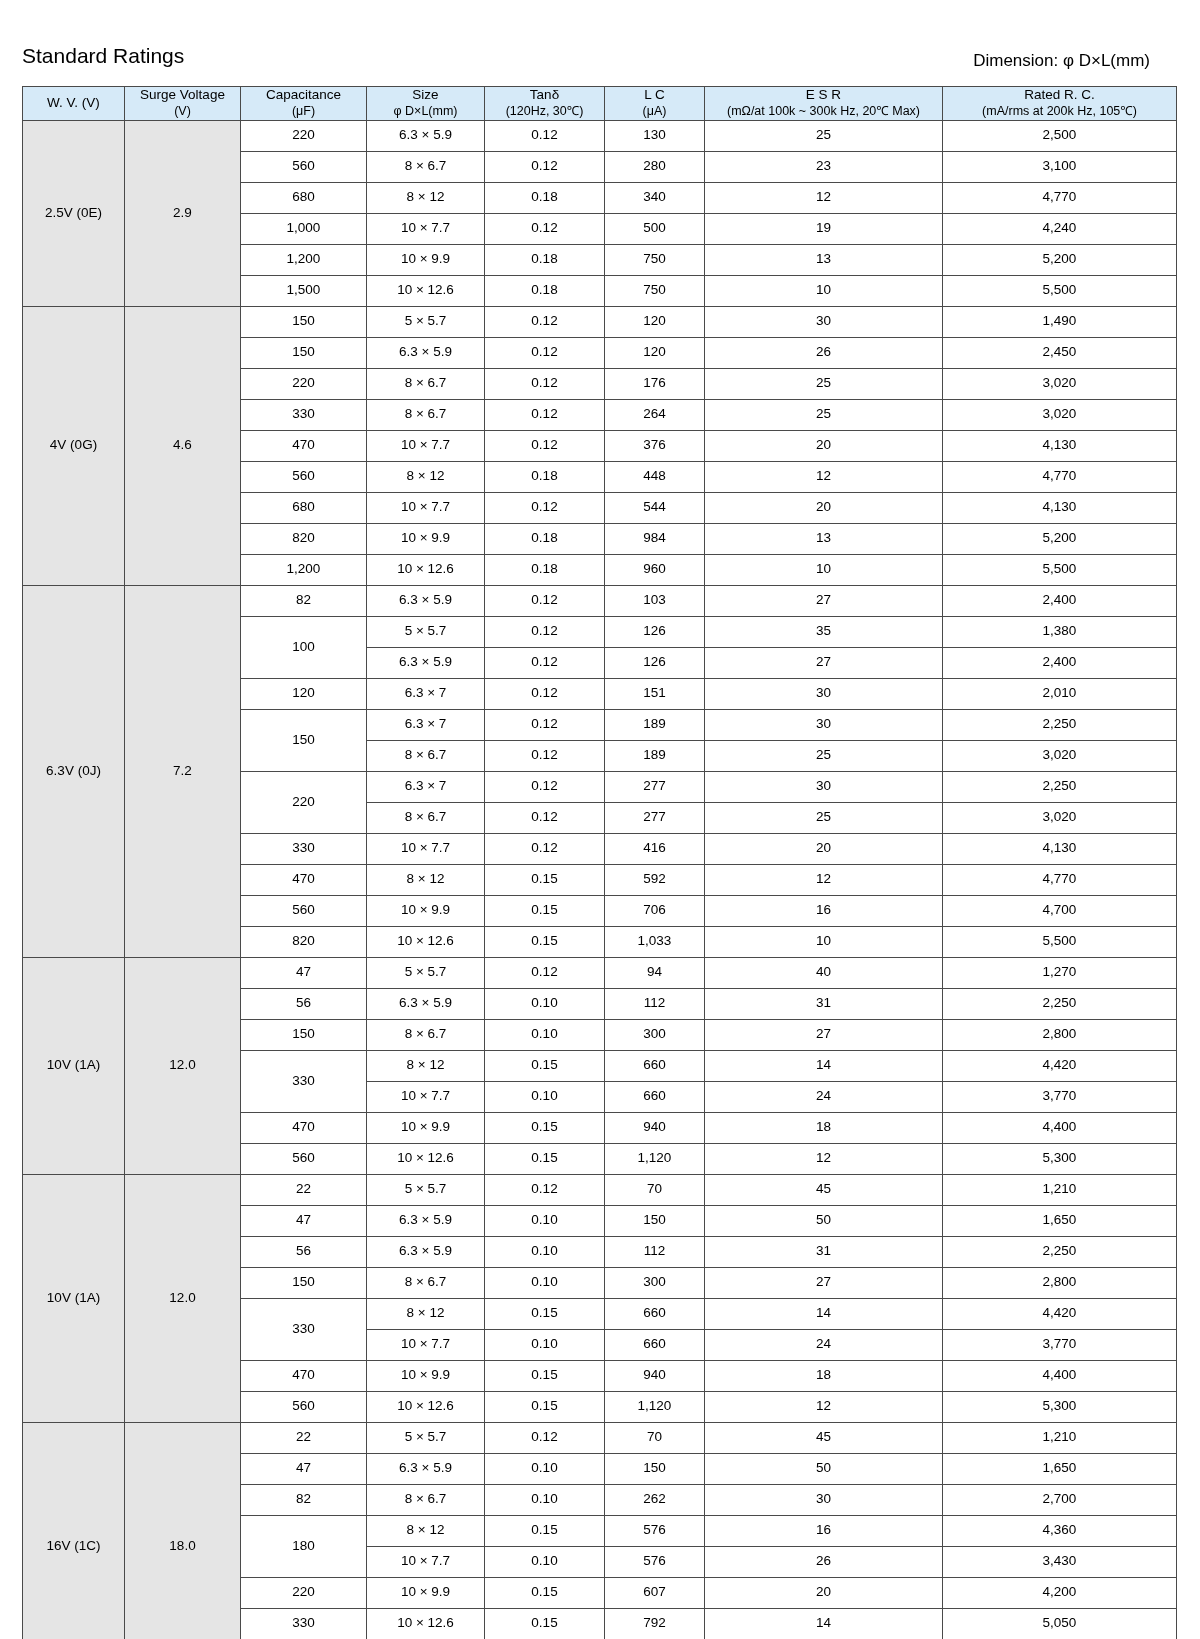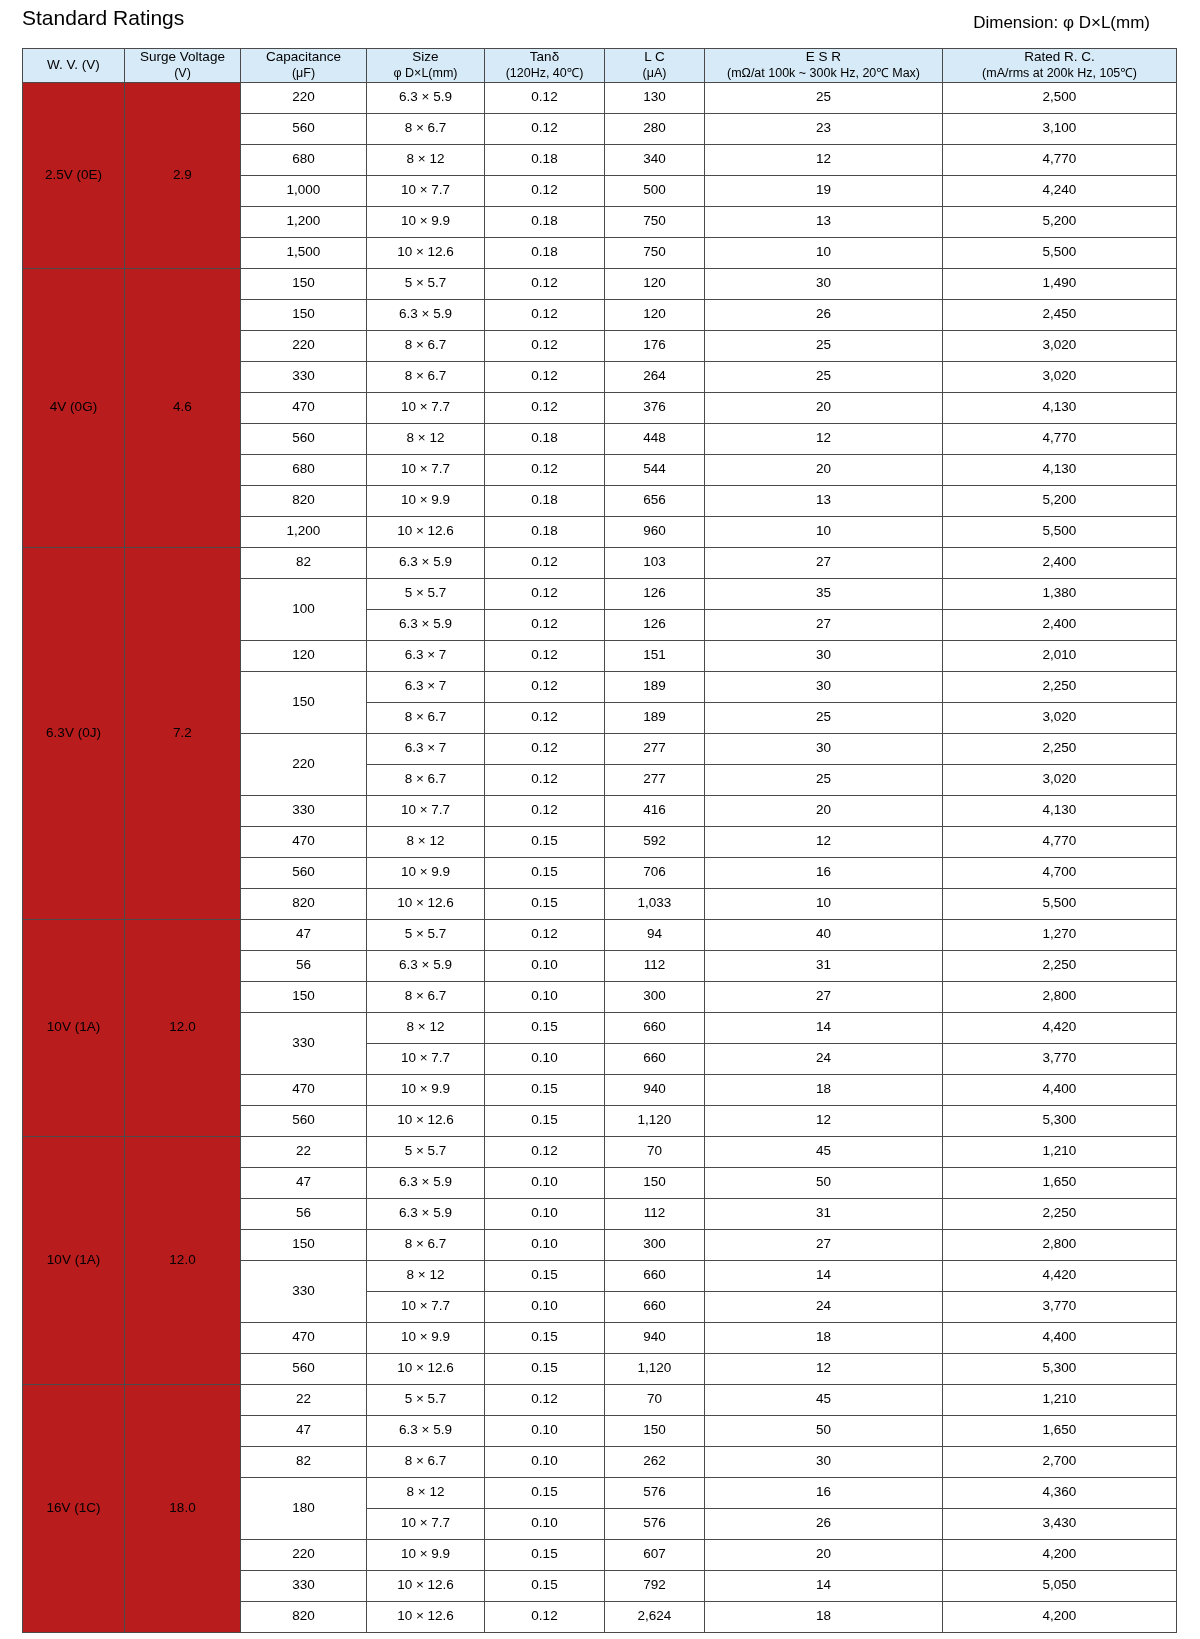--- a/index.html
+++ b/index.html
@@ -17,20 +17,21 @@
     width: 1200px;
     box-sizing: border-box;
     padding: 10px 22px 18px 22px;
     position: relative;
   }
   .top-notes {
     text-align: right;
     font-size: 17px;
     line-height: 1.55;
     padding-right: 28px;
+    margin-top: 38px;
   }
   .title-row {
     position: relative;
     height: 0;
   }
   .page-title {
     position: absolute;
     left: 0;
     top: -30px;
     font-size: 21px;
@@ -53,21 +54,21 @@
     line-height: 1.25;
   }
   thead th {
     background: #d6eaf8;
     height: 40px;
     padding: 3px 2px;
   }
   th .hdr-main { display: block; font-size: 13.5px; }
   th .hdr-sub  { display: block; font-size: 12.5px; }
   td.wv, td.sv {
-    background: #b91c1c;
+    background: #e5e5e5;
   }
   col.c-wv   { width: 102px; }
   col.c-sv   { width: 116px; }
   col.c-cap  { width: 126px; }
   col.c-size { width: 118px; }
   col.c-tan  { width: 120px; }
   col.c-lc   { width: 100px; }
   col.c-esr  { width: 238px; }
   col.c-rrc  { width: 234px; }
 </style>
@@ -107,21 +108,21 @@
           <th>
             <span class="hdr-main">Capacitance</span>
             <span class="hdr-sub">(μF)</span>
           </th>
           <th>
             <span class="hdr-main">Size</span>
             <span class="hdr-sub">φ D×L(mm)</span>
           </th>
           <th>
             <span class="hdr-main">Tanδ</span>
-            <span class="hdr-sub">(120Hz, 40℃)</span>
+            <span class="hdr-sub">(120Hz, 30℃)</span>
           </th>
           <th>
             <span class="hdr-main">L C</span>
             <span class="hdr-sub">(μA)</span>
           </th>
           <th>
             <span class="hdr-main">E S R</span>
             <span class="hdr-sub">(mΩ/at 100k ~ 300k Hz, 20℃  Max)</span>
           </th>
           <th>
@@ -236,21 +237,21 @@
           <td>10 × 7.7</td>
           <td>0.12</td>
           <td>544</td>
           <td>20</td>
           <td>4,130</td>
         </tr>
         <tr>
           <td>820</td>
           <td>10 × 9.9</td>
           <td>0.18</td>
-          <td>656</td>
+          <td>984</td>
           <td>13</td>
           <td>5,200</td>
         </tr>
         <tr>
           <td>1,200</td>
           <td>10 × 12.6</td>
           <td>0.18</td>
           <td>960</td>
           <td>10</td>
           <td>5,500</td>

